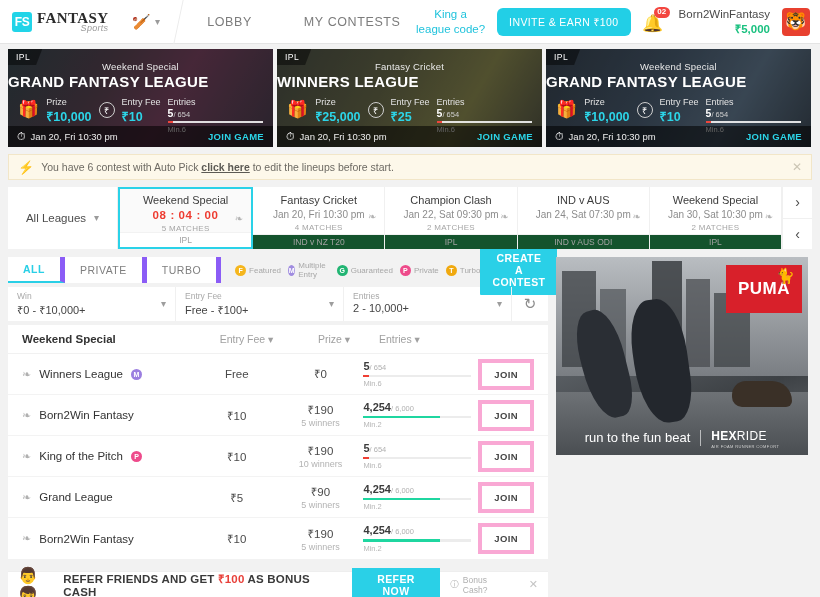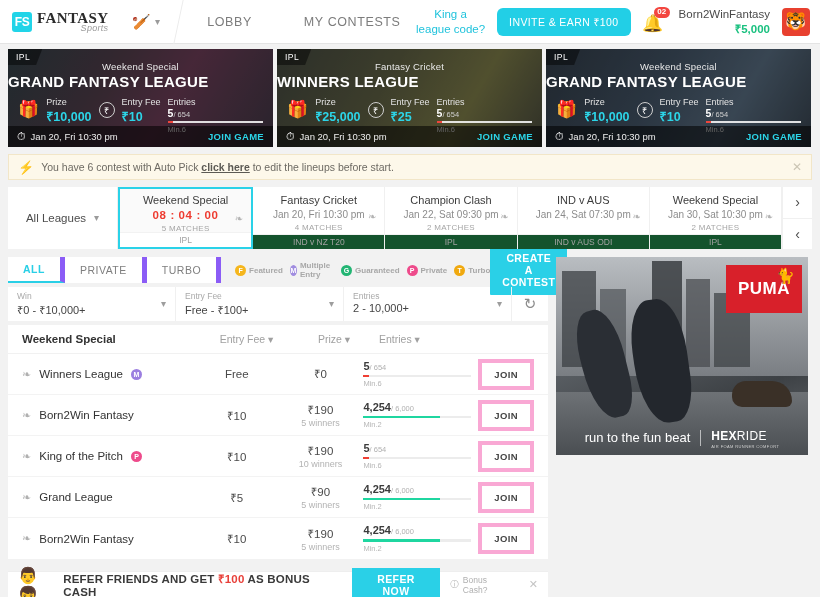--- a/index.html
+++ b/index.html
@@ -140,21 +140,21 @@
     padding: 0 15px; font-size: 10.5px; color: #7e7e7e; display: flex; align-items: center;
     letter-spacing: 0.5px; border-right: 5px solid #8b5cf6; cursor: pointer;
   }
   .ftab.active { color: #29cfe6; border-bottom: 2px solid #29cfe6; font-weight: bold; }
   .legend { display: flex; align-items: center; gap: 7px; margin-left: 14px; }
   .lg { display: flex; align-items: center; gap: 3px; }
   .lg-dot {
     width: 11px; height: 11px; border-radius: 50%; color: #fff; font-size: 7px; font-weight: bold;
     display: flex; align-items: center; justify-content: center;
   }
-  .lg-txt { font-size: 8px; color: #a8a8a8; font-weight: bold; }
+  .lg-txt { font-size: 8px; color: #a8a8a8; }
   .create-btn {
     margin-left: auto; background: #2ad0e7; color: #fff; border: none; font-size: 10.5px;
     font-weight: bold; padding: 7px 12px; letter-spacing: 0.4px; cursor: pointer; border-radius: 1px;
   }
 
   .dropdowns { display: flex; background: #fff; margin-top: 4px; height: 34px; }
   .dd { flex: 1; border-right: 1px solid #f0f0f0; padding: 4px 9px; position: relative; cursor: pointer; }
   .dd-lbl { font-size: 8.5px; color: #a9a9a9; }
   .dd-val { font-size: 11px; color: #444; margin-top: 1px; }
   .dd-ar { position: absolute; right: 9px; top: 11px; font-size: 10px; color: #9d9d9d; }

